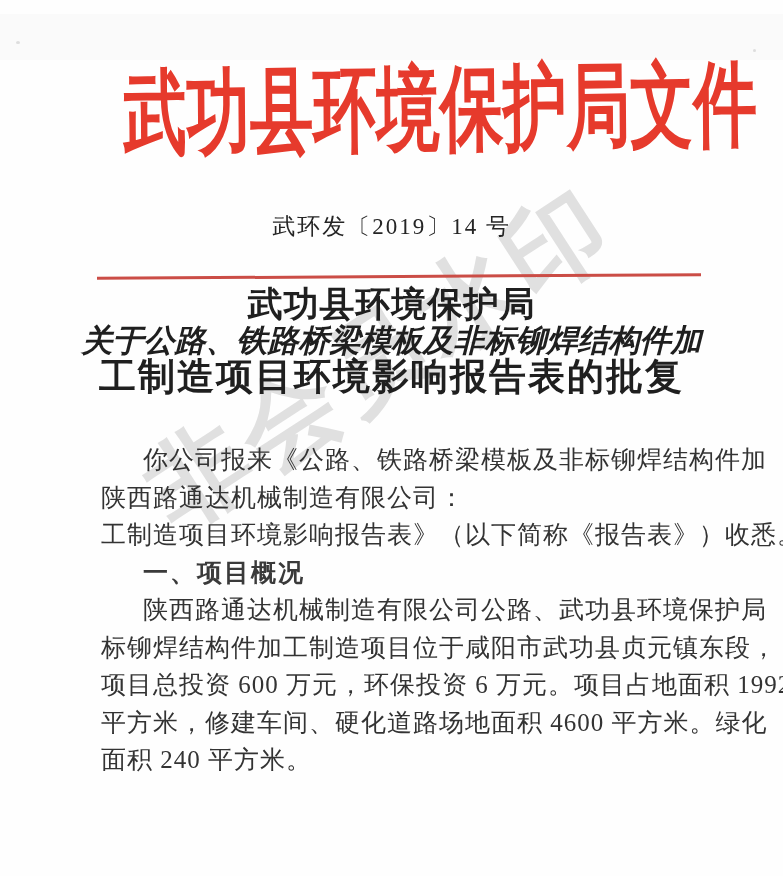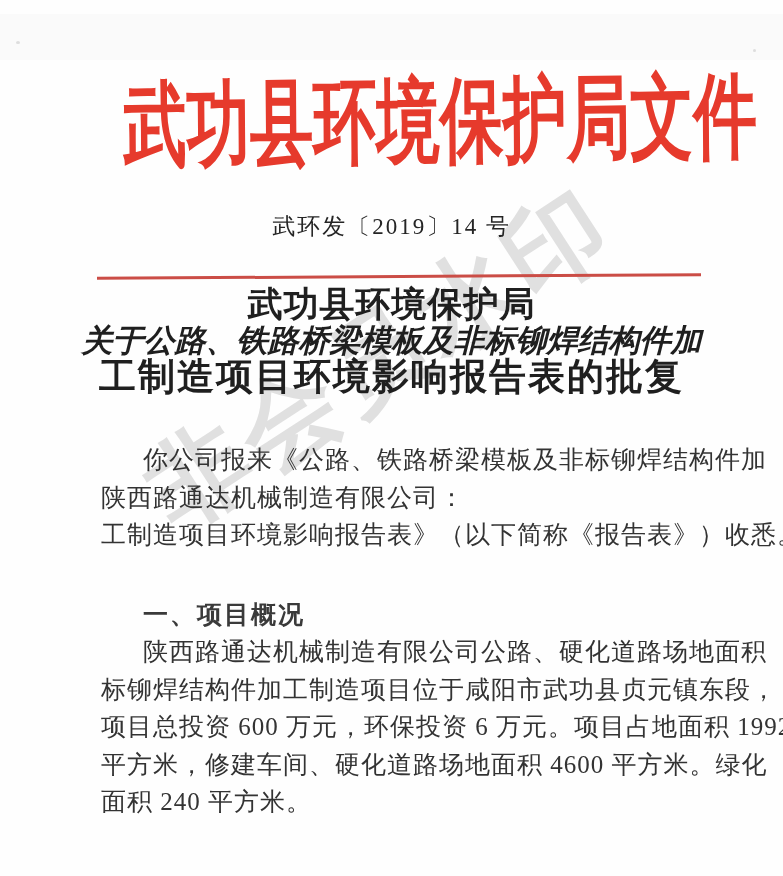--- a/index.html
+++ b/index.html
@@ -26,21 +26,21 @@
     transform:rotate(-33deg);transform-origin:center;
     font-family:"Liberation Sans","DejaVu Sans",sans-serif;
     font-size:100px;line-height:120px;letter-spacing:6px;white-space:nowrap;
     color:rgba(120,120,120,0.22);font-weight:bold;z-index:1;user-select:none;
   }
 
   .content{position:absolute;inset:0;z-index:2;}
 
   
   .red-header{
-    position:absolute;top:60px;left:0;width:100%;text-align:left;margin-top:12px;
+    position:absolute;top:60px;left:0;width:100%;text-align:left;
   }
   .red-header .inner{
     display:inline-block;color:var(--header-red);
     font-family:"Liberation Serif","DejaVu Serif",serif;font-weight:bold;
     font-size:88px;line-height:100px;white-space:nowrap;
     transform:scale(0.72,1.06) rotate(-0.6deg);transform-origin:center;
   }
 
   
   .doc-number{
@@ -65,21 +65,21 @@
 
   
   .body-text{
     position:absolute;top:441px;left:101px;width:620px;
     font-size:25px;color:var(--body-ink);
   }
   .body-line{height:37.5px;line-height:37.5px;white-space:nowrap;letter-spacing:1px;}
   .body-line.indent{padding-left:42px;}
   .body-line.heading{
     font-family:"Liberation Sans","DejaVu Sans",sans-serif;
-    font-weight:700;color:#3a3a3a;letter-spacing:2px;margin-top:42px;
+    font-weight:700;color:#3a3a3a;letter-spacing:2px;
   }
 </style>
 </head>
 <body>
 
 <div class="page">
 
   <div class="scan-band"></div>
   <div class="speck s1"></div>
   <div class="speck s2"></div>
@@ -100,21 +100,21 @@
       <div class="t1">武功县环境保护局</div>
       <div class="t2">关于公路、铁路桥梁模板及非标铆焊结构件加</div>
       <div class="t3">工制造项目环境影响报告表的批复</div>
     </div>
 
     <div class="body-text" id="body-lines">
         <div class="body-line indent">你公司报来《公路、铁路桥梁模板及非标铆焊结构件加</div>
         <div class="body-line">陕西路通达机械制造有限公司：</div>
         <div class="body-line">工制造项目环境影响报告表》（以下简称《报告表》）收悉。</div>
         <div class="body-line indent heading">一、项目概况</div>
-        <div class="body-line indent">陕西路通达机械制造有限公司公路、硬化道路场地面积</div>
+        <div class="body-line indent">陕西路通达机械制造有限公司公路、武功县环境保护局</div>
         <div class="body-line">标铆焊结构件加工制造项目位于咸阳市武功县贞元镇东段，</div>
         <div class="body-line">项目总投资 600 万元，环保投资 6 万元。项目占地面积 1992</div>
         <div class="body-line">平方米，修建车间、硬化道路场地面积 4600 平方米。绿化</div>
         <div class="body-line">面积 240 平方米。</div>
       </div>
 
   </div>
 </div>
 
 </body></html>

